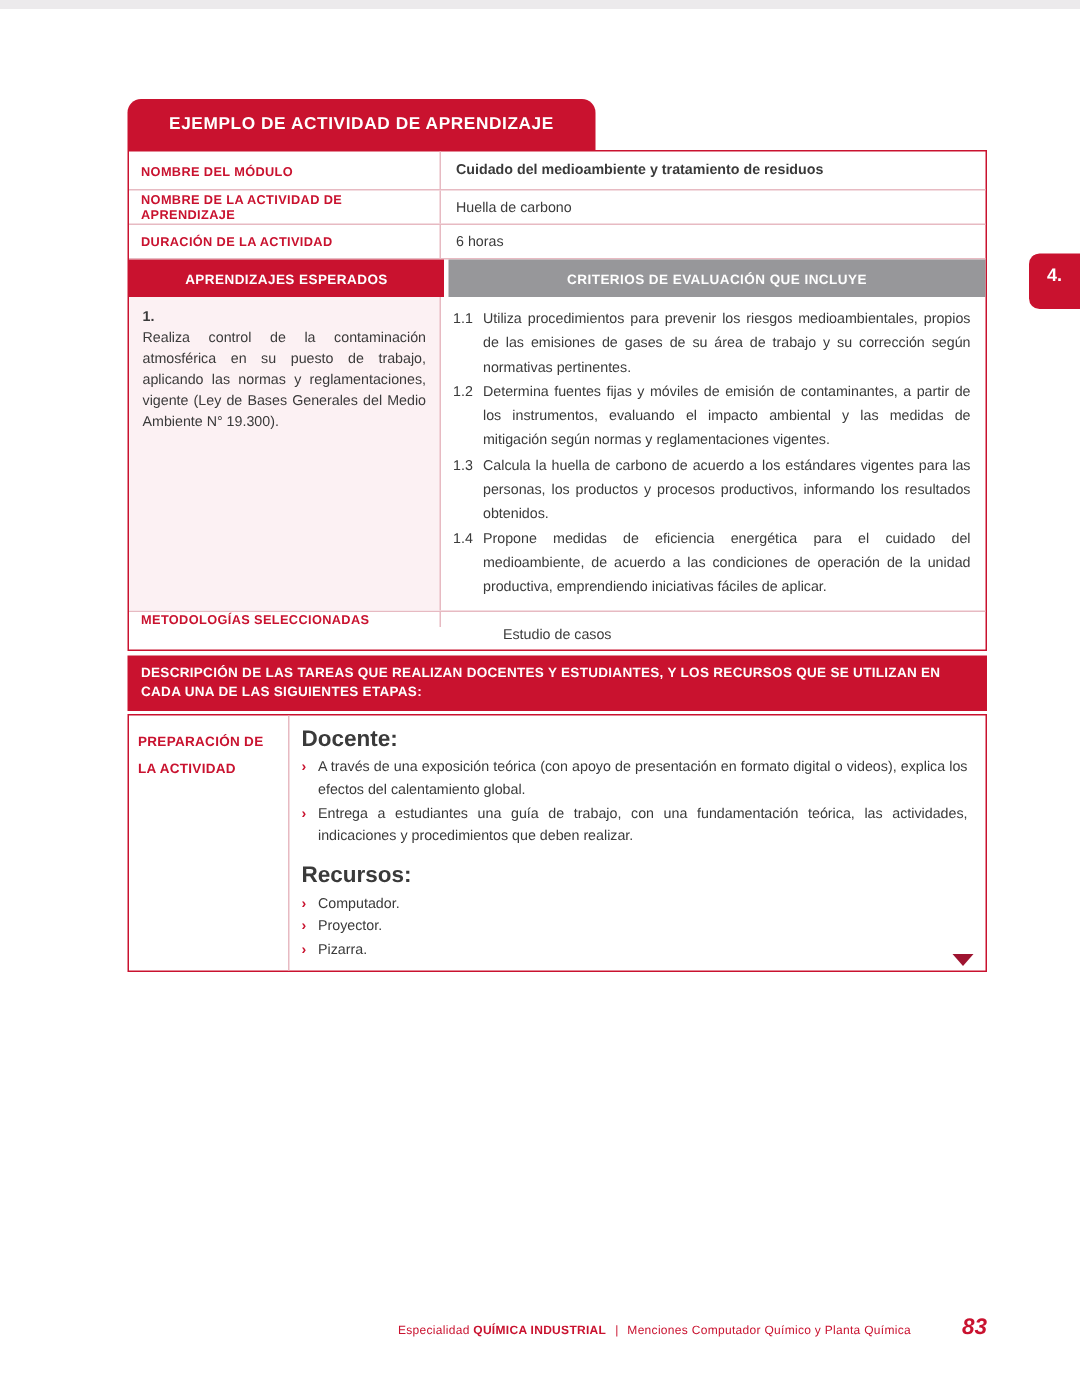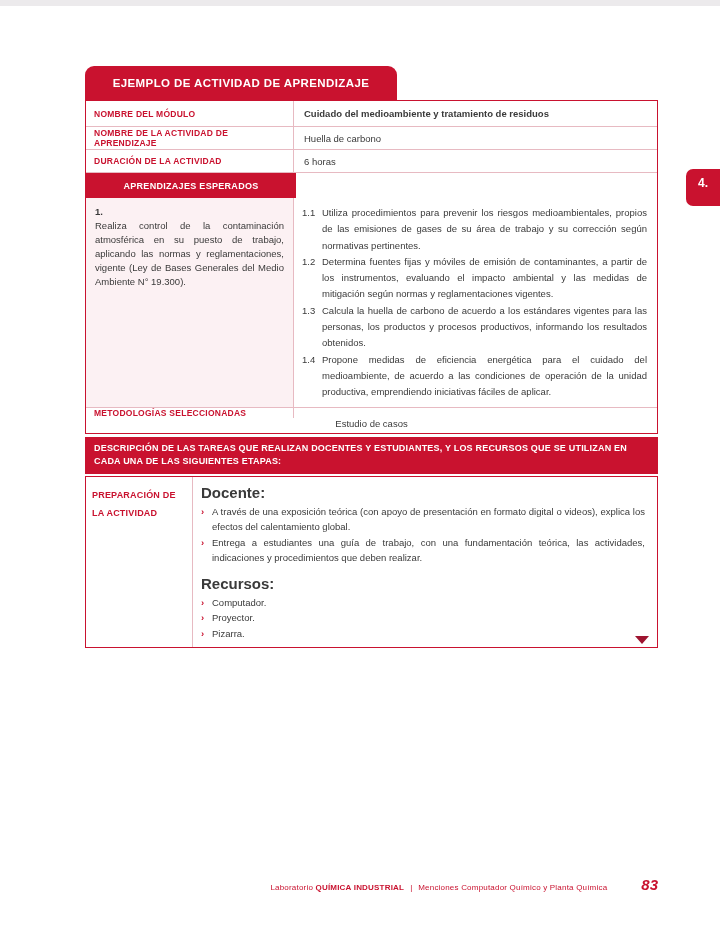--- a/index.html
+++ b/index.html
@@ -115,20 +115,23 @@
         <div class="cell-label">
           <span>DURACIÓN DE LA ACTIVIDAD</span>
         </div>
         <div class="cell-value">6 horas</div>
       </div>
 
       <div class="hdr-row">
         <div class="hdr-left">
           <span>APRENDIZAJES ESPERADOS</span>
         </div>
+        <div class="hdr-right">
+          <span>CRITERIOS DE EVALUACIÓN QUE INCLUYE</span>
+        </div>
       </div>
 
       <div class="content-row">
         <div class="content-left">
           <span class="num">1.</span>
           <span>Realiza control de la contaminación atmosférica en su puesto de trabajo, aplicando las normas y reglamentaciones, vigente (Ley de Bases Generales del Medio Ambiente N° 19.300).</span>
         </div>
         <div class="content-right">
           <div class="crit-item">
             <span class="crit-num">1.1</span>
@@ -197,20 +200,20 @@
     </div>
 
   </div>
 
   <div class="side-tab">
     <span>4.</span>
   </div>
 
   <div class="footer">
     <span class="ftext">
-      <span>Laboratorio</span>
+      <span>Especialidad</span>
       <span class="fbold">QUÍMICA INDUSTRIAL</span>
     </span>
     <span class="fsep">|</span>
     <span class="ftext">Menciones Computador Químico y Planta Química</span>
     <span class="fpage">83</span>
   </div>
 </div>
 
 </body></html>

